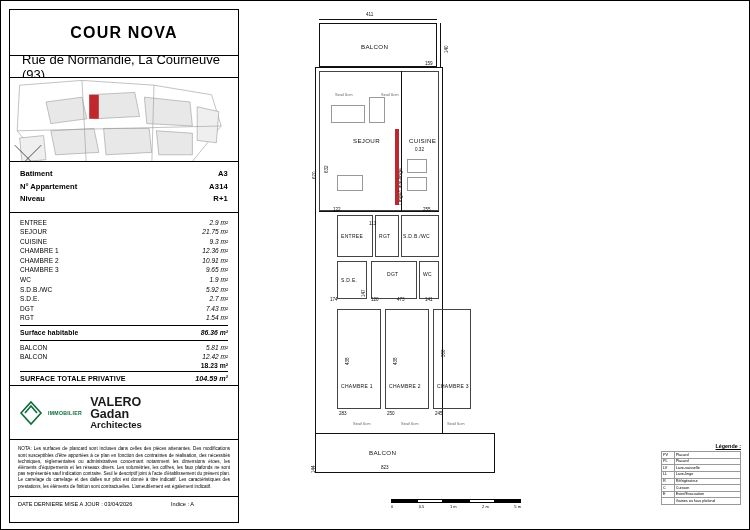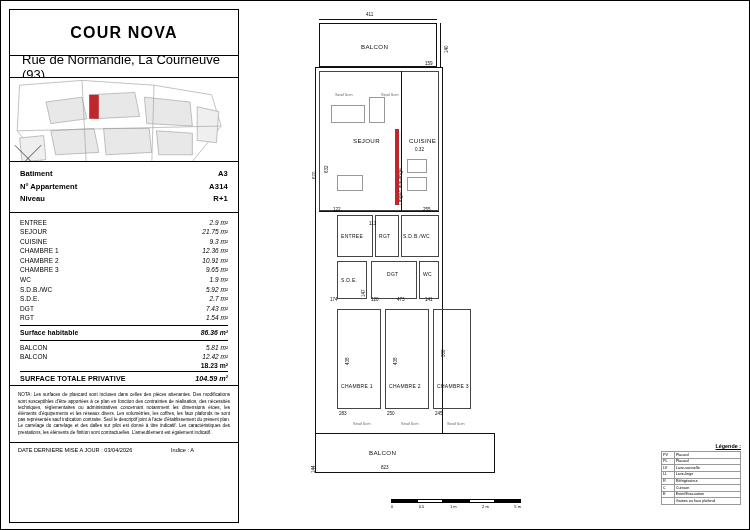--- a/index.html
+++ b/index.html
@@ -186,20 +186,36 @@
           <span class="av">12.42 m²</span>
         </div>
       <div class="subtot">18.23 m²</div>
       <div class="sep"></div>
       <div class="arow total">
           <span class="an">SURFACE TOTALE PRIVATIVE</span>
           <span class="av">104.59 m²</span>
         </div>
     </div>
 
+    <div class="lblock" id="logoblock">
+      <div class="ca-logo">
+        <div class="ca-mark">
+          <svg viewBox="0 0 26 26" width="26" height="26">
+            <path d="M13 2 L23 13 L13 24 L3 13 Z" fill="none" stroke="#0b6b3a" stroke-width="1.6"></path>
+            <path d="M7 13 L13 6 L19 13" fill="none" stroke="#0b6b3a" stroke-width="1.6"></path>
+          </svg>
+        </div>
+        <div class="ca-sub">IMMOBILIER</div>
+      </div>
+      <div>
+        <div class="vg">VALERO</div>
+        <div class="vg">Gadan</div>
+        <div class="vg2">Architectes</div>
+      </div>
+    </div>
 
     <div class="lblock" id="noteblock">
       <div id="note">NOTA: Les surfaces de plancard sont incluses dans celles des pièces attenantes. Des modifications sont susceptibles d'être apportées à ce plan en fonction des contraintes de réalisation, des nécessités techniques, réglementaires ou administratives concernant notamment les dimensions étoes, les éléments d'équipements et les réseaux divers. Les volumétries, les coffres, les faux plafonds ne sont pas représentés sauf indication contraire. Seul le descriptif joint à l'acte d'établissement du présent plan. Le carrelage du carrelage et des dalles sur pilot est donné à titre indicatif. Les caractéristiques des prestations, les éléments de finition sont contractuelles. L'ameublement est également indicatif.</div>
     </div>
 
     <div id="dateblock">
       <span>DATE DERNIERE MISE A JOUR : 03/04/2026</span>
       <span class="indice">Indice : A</span>
     </div>
   </div>

